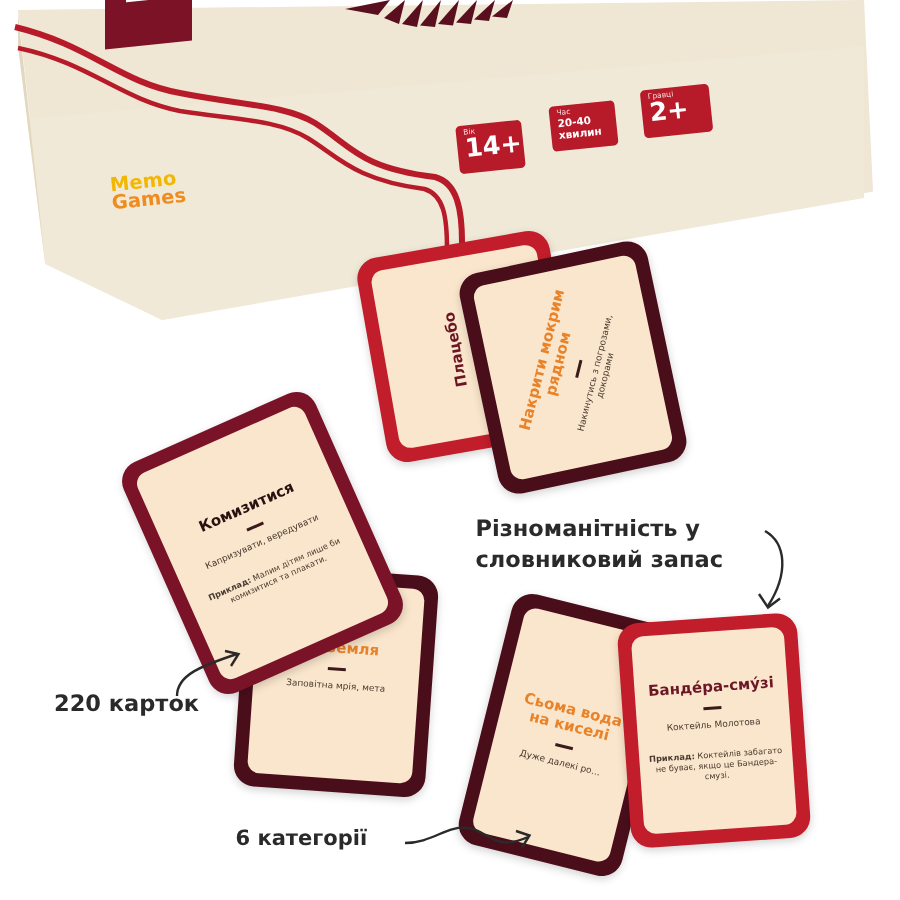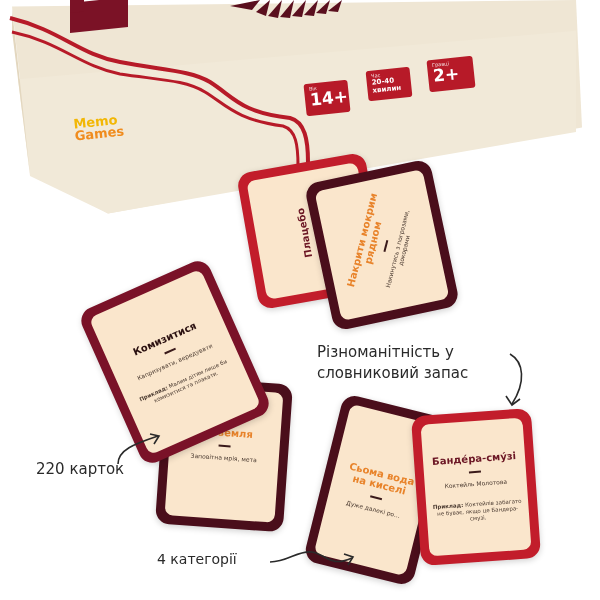--- a/index.html
+++ b/index.html
@@ -83,21 +83,21 @@
     .card-zemlia    { left:160px; top:380px; width:128px; height:148px; transform:rotate(4deg); }
     .card-syoma     { left:322px; top:404px; width:112px; height:172px; transform:rotate(14deg); }
     .card-bandera   { left:416px; top:412px; width:120px; height:150px; transform:rotate(-4deg); }
 
     .rot-inner { display:flex; flex-direction:column; align-items:center; }
     .card-placebo .rot-inner { transform:rotate(-90deg); }
     .card-nakryty .rot-inner { transform:rotate(-64deg); }
 
     
     .note {
-      position:absolute; font-weight:normal; color:#2a2a2a;
+      position:absolute; font-weight:bold; color:#2a2a2a;
       font-family:"DejaVu Sans", sans-serif;
     }
     .note-variety { left:317px; top:342px; font-size:15px; line-height:21px; width:230px; }
     .note-cards { left:36px; top:460px; font-size:15px; }
     .note-categories { left:157px; top:551px; font-size:14px; }
     .arrow { position:absolute; }
   </style>
 </head>
 <body>
 
@@ -210,17 +210,17 @@
   <path d="M10 2 C 24 10, 26 30, 12 52" fill="none" stroke="#2a2a2a" stroke-width="1.6"></path>
   <path d="M6 44 L12 53 L20 47" fill="none" stroke="#2a2a2a" stroke-width="1.6"></path>
 </svg>
 
 <div class="note note-cards">220 карток</div>
 <svg class="arrow" style="left:112px; top:430px; width:52px; height:38px;" viewBox="0 0 52 38">
   <path d="M6 34 C 6 20, 22 14, 46 6" fill="none" stroke="#2a2a2a" stroke-width="1.6"></path>
   <path d="M38 4 L47 6 L42 14" fill="none" stroke="#2a2a2a" stroke-width="1.6"></path>
 </svg>
 
-<div class="note note-categories">4 категорії</div>
+<div class="note note-categories">6 категорії</div>
 <svg class="arrow" style="left:268px; top:548px; width:90px; height:24px;" viewBox="0 0 90 24">
   <path d="M2 14 C 20 14, 30 2, 44 4 C 58 6, 62 20, 84 10" fill="none" stroke="#2a2a2a" stroke-width="1.6"></path>
   <path d="M76 6 L85 9 L80 17" fill="none" stroke="#2a2a2a" stroke-width="1.6"></path>
 </svg>
 
 </body></html>

